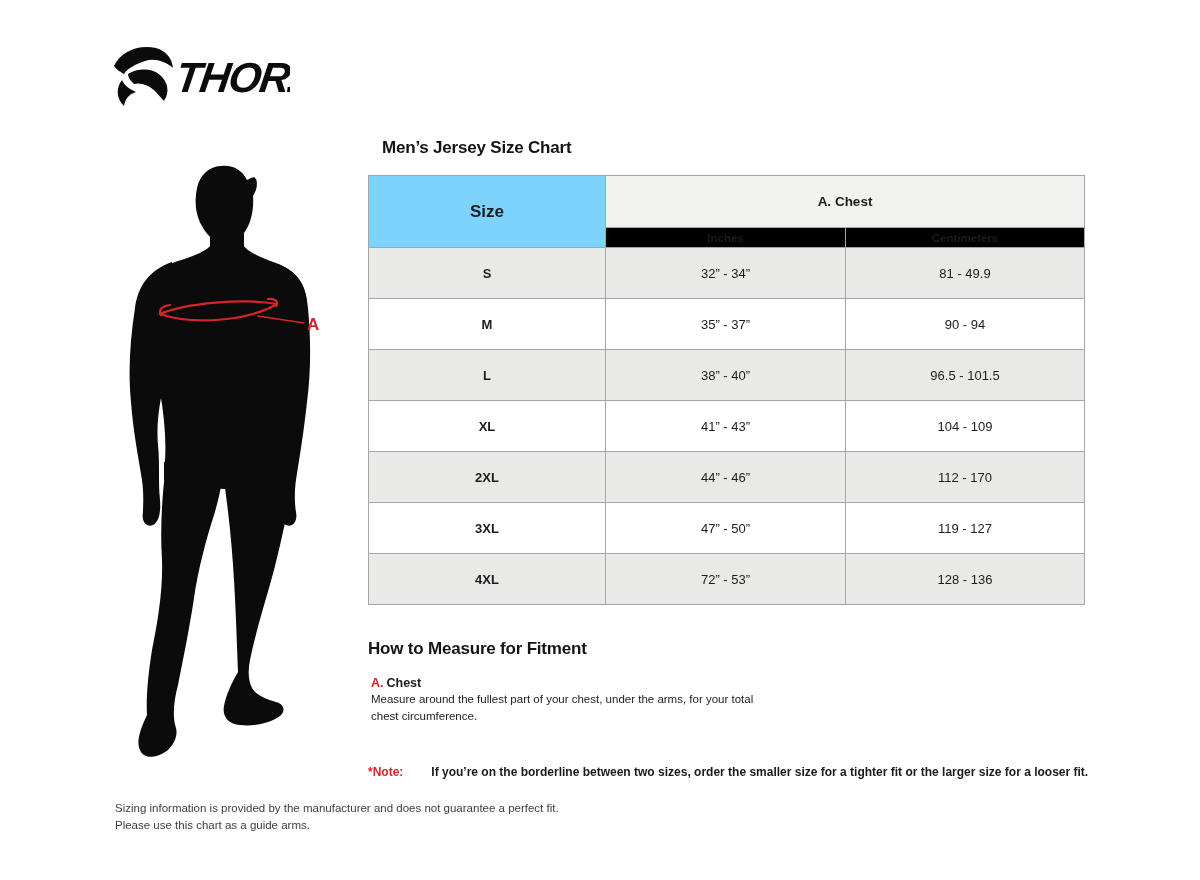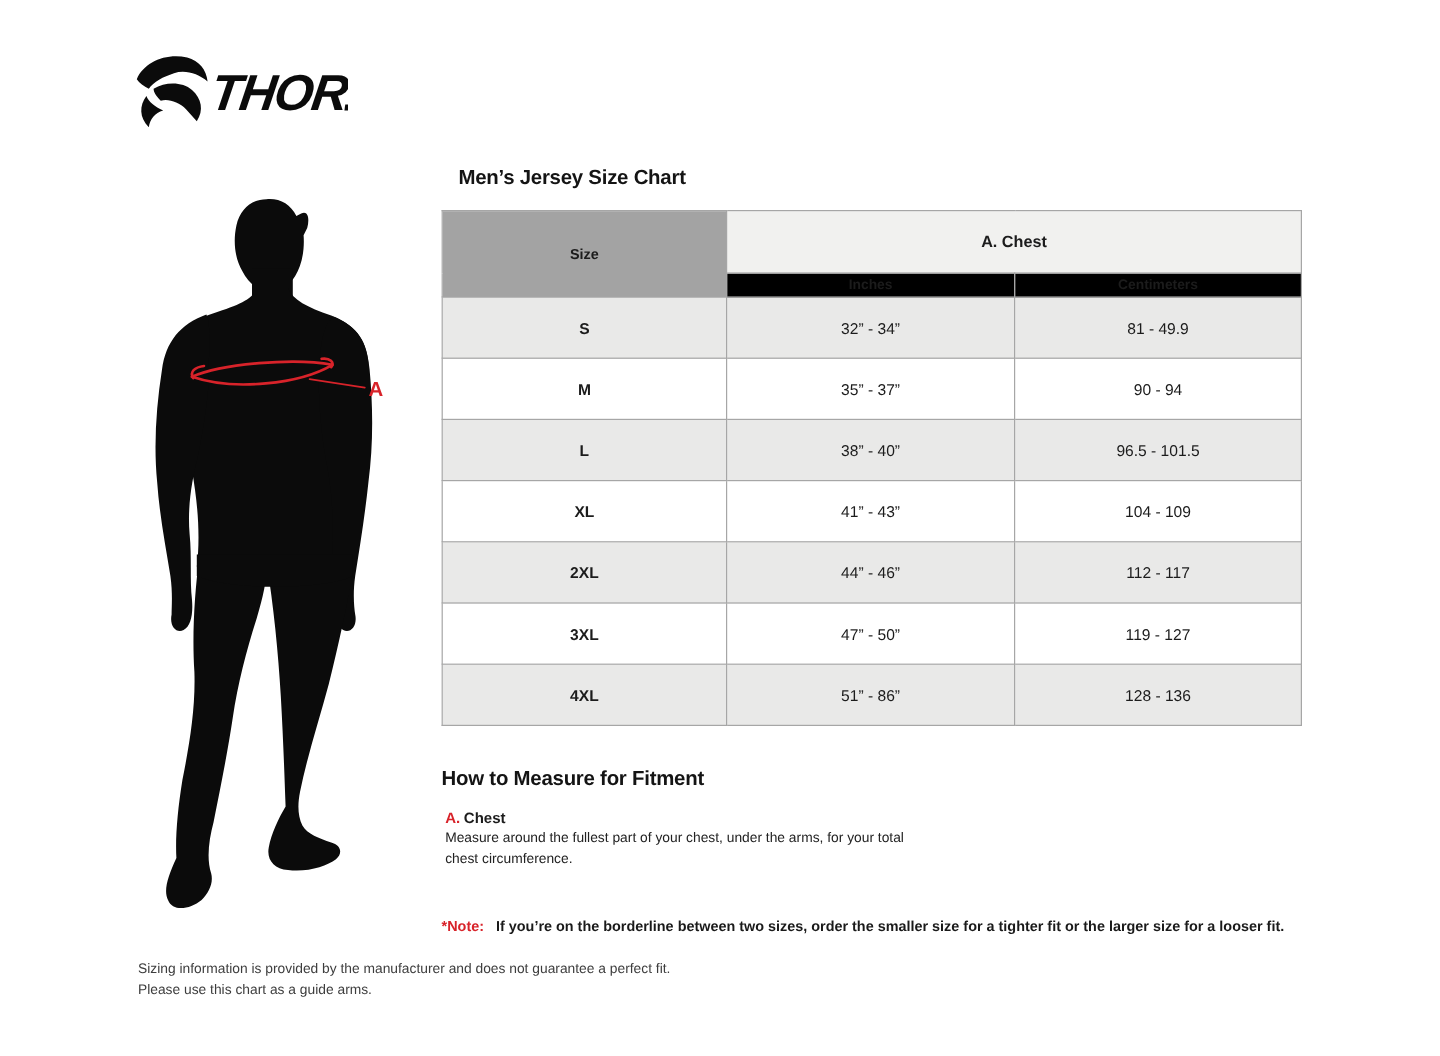--- a/index.html
+++ b/index.html
@@ -30,22 +30,22 @@
     width: 716px;
     border-collapse: collapse;
     table-layout: fixed;
   }
   table.size-chart th, table.size-chart td {
     border: 1px solid #a6a6a6;
     text-align: center; vertical-align: middle;
     color: #1c1c1c;
   }
   th.size-head {
-    background: #a3a3a3; height: 72px;
-    font-size: 12px; font-weight: bold;
+    background: #7dd3fc; height: 72px;
+    font-size: 17px; font-weight: bold;
   }
   th.group-head {
     background: #f1f1ef; height: 52px;
     font-size: 13.5px; font-weight: bold;
   }
   th.band {
     background: #000000; color: #ffffff;
     height: 20px; font-size: 11.5px; font-weight: bold;
   }
   table.size-chart tbody tr { height: 51px; }
@@ -64,21 +64,21 @@
   .measure-name { color: #1c1c1c; font-weight: bold; font-size: 12.5px; margin-left: 3px; }
   .measure-desc {
     position: absolute; left: 371px; top: 691px;
     width: 385px; font-size: 11.5px; line-height: 1.45; color: #222222;
   }
 
   .note-row {
     position: absolute; left: 368px; top: 765px;
     white-space: nowrap; font-size: 12px; font-weight: bold;
   }
-  .note-label { color: #d8232a; margin-right: 10px; }
+  .note-label { color: #d8232a; margin-right: 28px; }
   .note-text  { color: #1a1a1a; }
 
   .footer {
     position: absolute; left: 115px; top: 800px;
     font-size: 11.5px; line-height: 1.45; color: #3d3d3d;
   }
 </style>
 </head>
 <body>
 
@@ -163,30 +163,30 @@
       <td class="cell-val">96.5 - 101.5</td>
     </tr>
     <tr>
       <td class="cell-size">XL</td>
       <td class="cell-val">41” - 43”</td>
       <td class="cell-val">104 - 109</td>
     </tr>
     <tr>
       <td class="cell-size">2XL</td>
       <td class="cell-val">44” - 46”</td>
-      <td class="cell-val">112 - 117</td>
+      <td class="cell-val">112 - 170</td>
     </tr>
     <tr>
       <td class="cell-size">3XL</td>
       <td class="cell-val">47” - 50”</td>
       <td class="cell-val">119 - 127</td>
     </tr>
     <tr>
       <td class="cell-size">4XL</td>
-      <td class="cell-val">51” - 86”</td>
+      <td class="cell-val">72” - 53”</td>
       <td class="cell-val">128 - 136</td>
     </tr>
   </tbody>
 </table>
 
 <div class="measure-heading">How to Measure for Fitment</div>
 <div class="measure-item">
   <span class="measure-key">A.</span><span class="measure-name">Chest</span>
 </div>
 <div class="measure-desc">Measure around the fullest part of your chest, under the arms, for your total chest circumference.</div>

